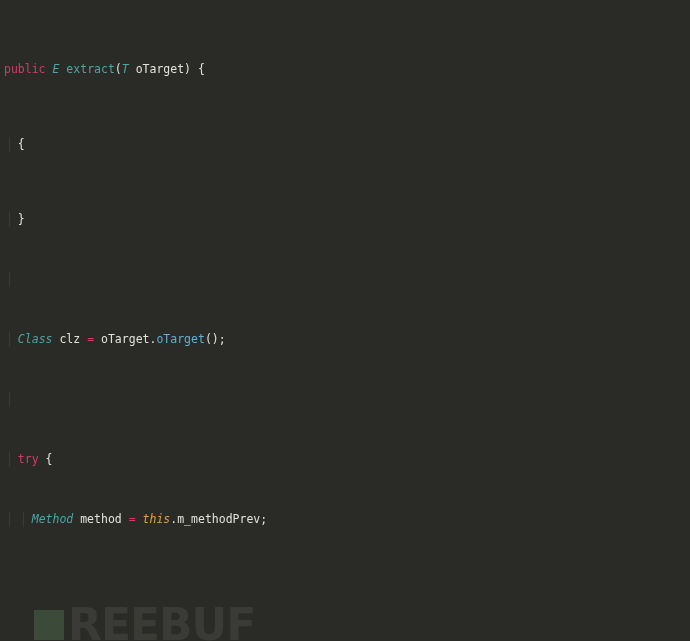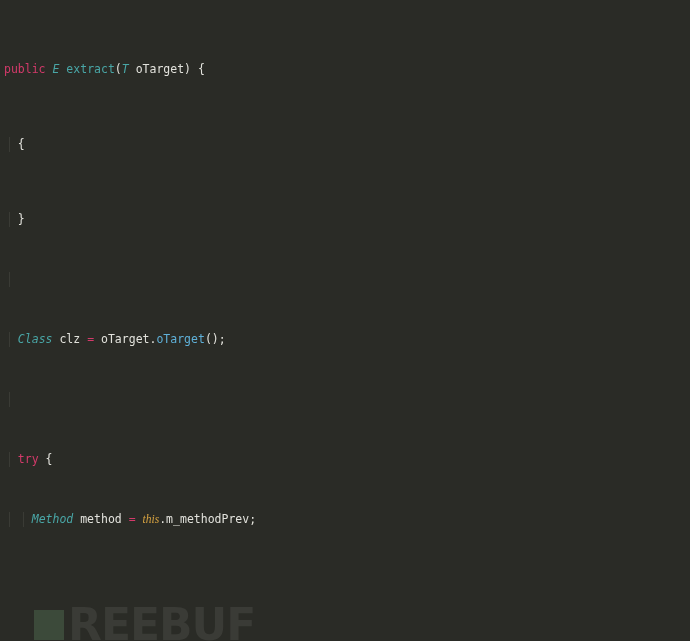--- a/index.html
+++ b/index.html
@@ -70,21 +70,21 @@
     top: 0; bottom: 0;
     width: 1px;
     background: #3a3b35;
   }
 
   
   .kw   { color: #d33a6a; }               
   .type { color: #49a6a6; font-style: italic; }  
   .typen{ color: #49a6a6; }               
   .fn   { color: #5fb0d8; }               
-  .this { color: #d9a441; font-style: italic; font-family: Liberation Serif, serif; }               
+  .this { color: #d9a441; font-style: italic; }               
   .op   { color: #d33a6a; }               
   .var  { color: #e2e2dc; }
   .punc { color: #e2e2dc; }
 </style>
 </head>
 <body>
 
 <div id="screenshot">
 
   <div id="watermark">

